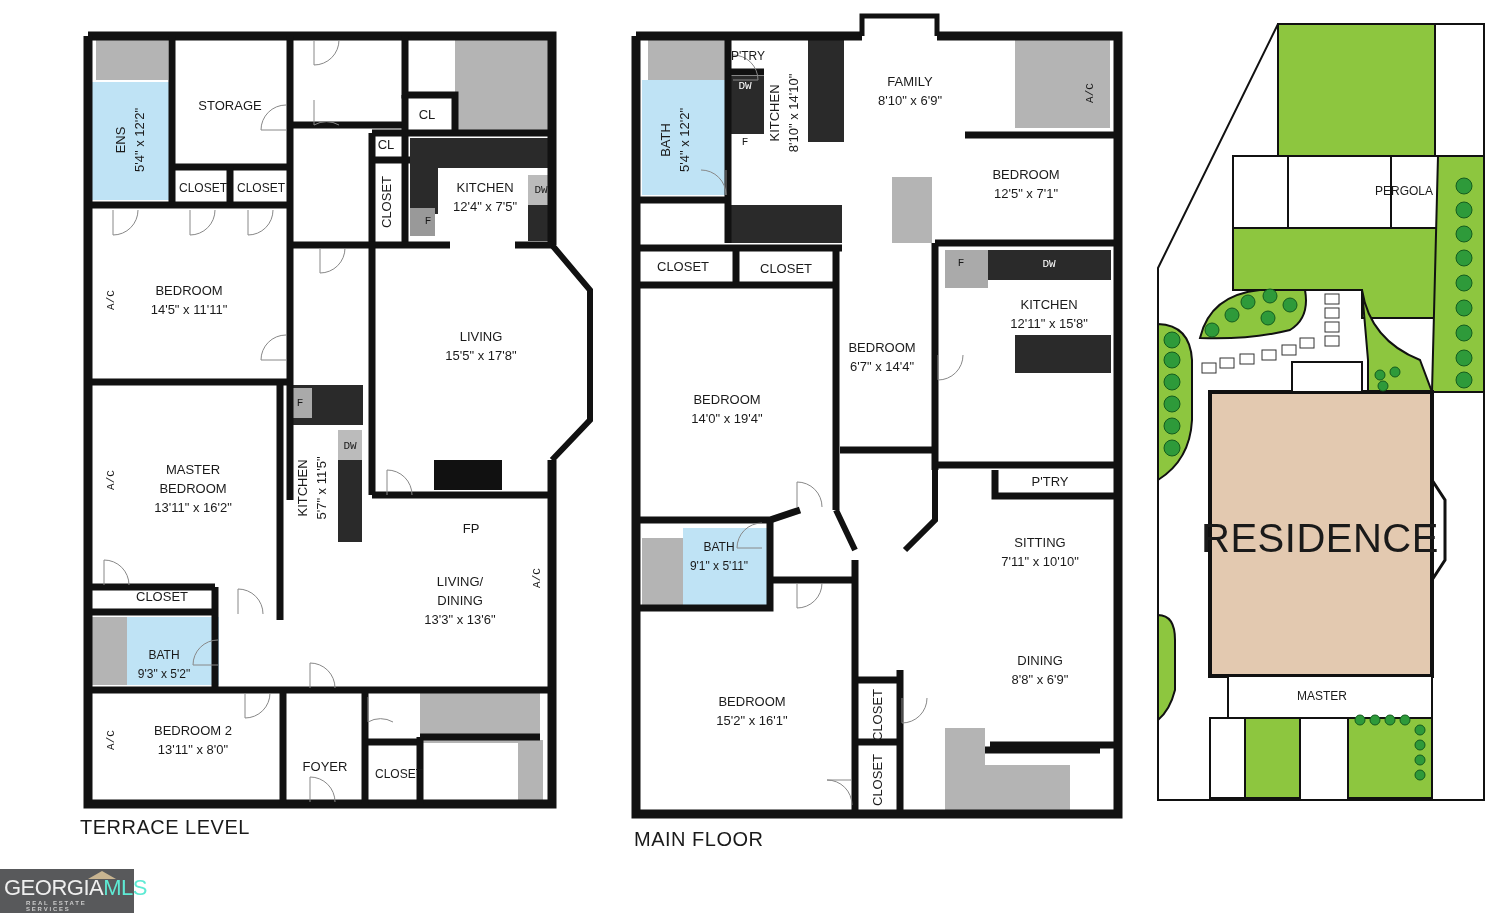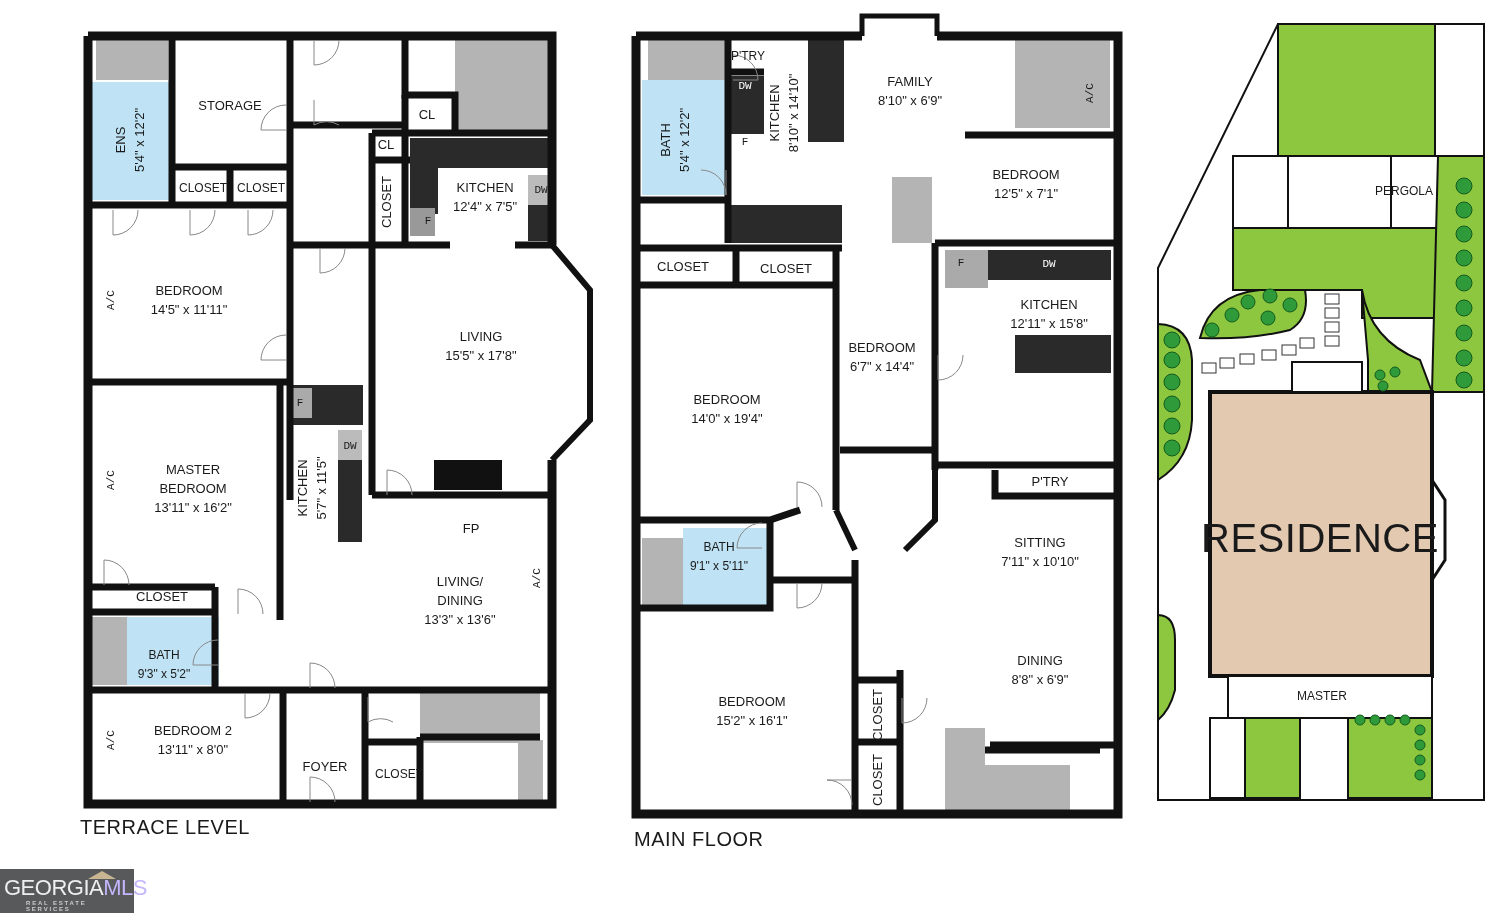--- a/index.html
+++ b/index.html
@@ -11,21 +11,21 @@
   .small{font-size:12px;}
   .vert{transform:translate(-50%,-50%) rotate(-90deg);}
   .big{font-size:20px;font-weight:normal;transform:none;letter-spacing:0.5px;}
   .res{font-size:40px;letter-spacing:0.5px;}
   .tag{font-size:11px;font-family:Liberation Mono, monospace;}
   .area{position:absolute;left:1224px;top:850px;font-size:16.5px;line-height:21px;}
   .area .row{display:flex;}
   .area .k{width:146px;}
   .logo{position:absolute;left:0;top:869px;width:134px;height:44px;background:#58595b;color:#eee;}
   .logo .main{position:absolute;left:4px;top:6px;font-size:22px;letter-spacing:-0.5px;}
-  .logo .main b{font-weight:normal;color:#c4b5fd;}
+  .logo .main b{font-weight:normal;color:#5eead4;}
   .logo .sub{position:absolute;left:26px;top:31px;font-size:6px;letter-spacing:1.8px;color:#ccc;font-weight:bold;}
   .logo .roof{position:absolute;left:88px;top:2px;width:0;height:0;border-left:14px solid transparent;border-right:14px solid transparent;border-bottom:8px solid #c9b591;}
 </style>
 </head>
 <body>
 
 <div id="stage">
 
   <svg class="plan" width="1500" height="914">
 

